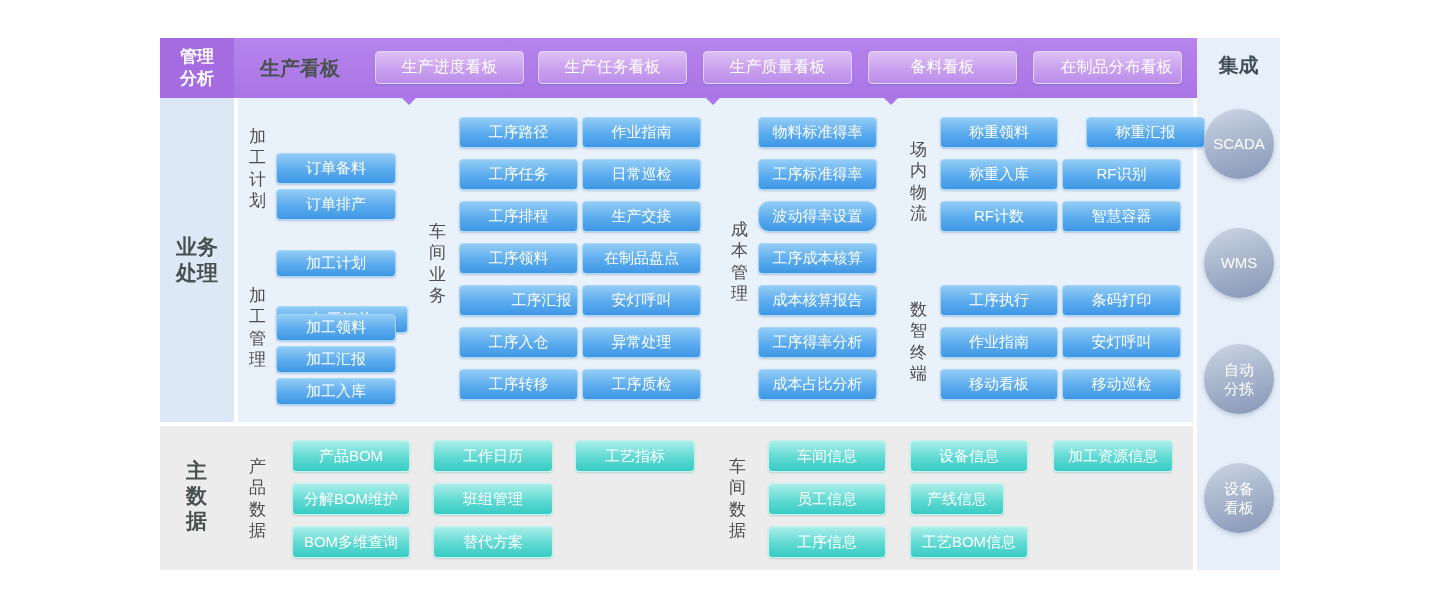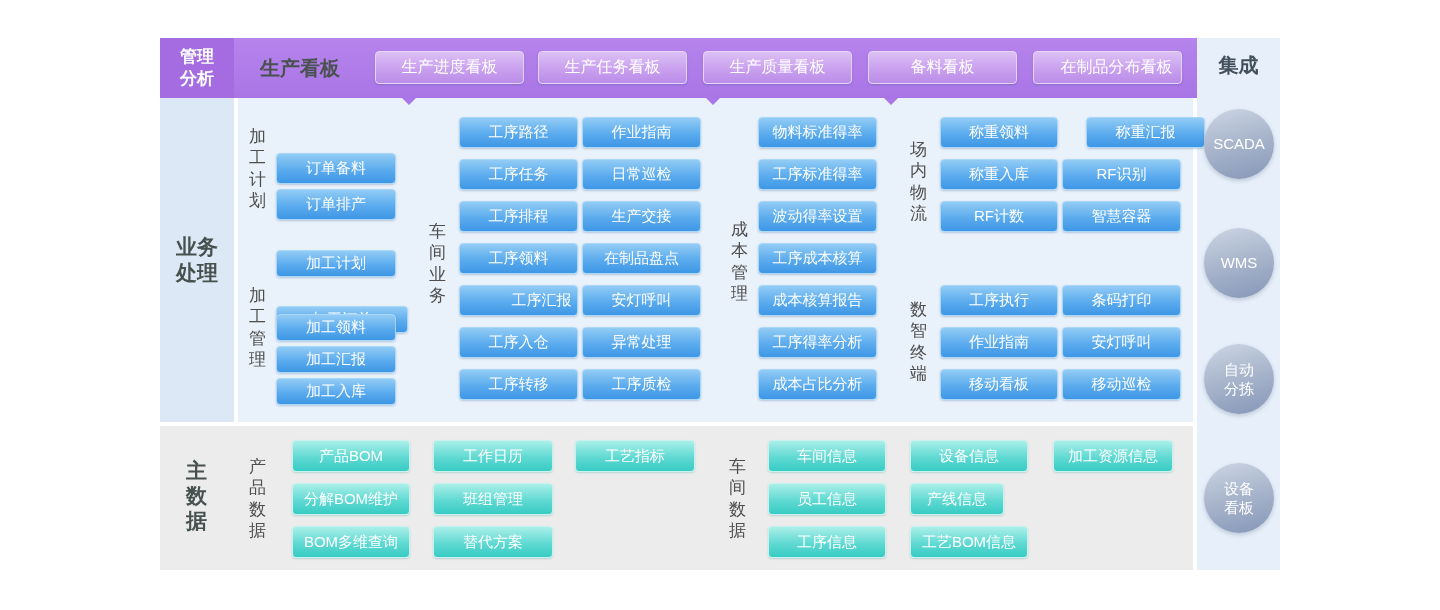--- a/index.html
+++ b/index.html
@@ -94,21 +94,21 @@
   <div class="abs chip blue" style="left:582px;top:159px;width:119px;">日常巡检</div>
   <div class="abs chip blue" style="left:582px;top:201px;width:119px;">生产交接</div>
   <div class="abs chip blue" style="left:582px;top:243px;width:119px;">在制品盘点</div>
   <div class="abs chip blue" style="left:582px;top:285px;width:119px;">安灯呼叫</div>
   <div class="abs chip blue" style="left:582px;top:327px;width:119px;">异常处理</div>
   <div class="abs chip blue" style="left:582px;top:369px;width:119px;">工序质检</div>
 
   <div class="abs v-label" style="left:730px;top:219px;">成本管理</div>
   <div class="abs chip blue" style="left:758px;top:117px;width:119px;">物料标准得率</div>
   <div class="abs chip blue" style="left:758px;top:159px;width:119px;">工序标准得率</div>
-  <div class="abs chip blue" style="left:758px;top:201px;width:119px;">波动得率设置</div>
+  <div class="abs chip blue" style="left:758px;top:201px;width:119px;border-radius:11px;">波动得率设置</div>
   <div class="abs chip blue" style="left:758px;top:243px;width:119px;">工序成本核算</div>
   <div class="abs chip blue" style="left:758px;top:285px;width:119px;">成本核算报告</div>
   <div class="abs chip blue" style="left:758px;top:327px;width:119px;">工序得率分析</div>
   <div class="abs chip blue" style="left:758px;top:369px;width:119px;">成本占比分析</div>
 
   <div class="abs v-label" style="left:909px;top:139px;">场内物流</div>
   <div class="abs chip blue" style="left:940px;top:117px;width:118px;">称重领料</div>
   <div class="abs chip blue" style="left:940px;top:159px;width:118px;">称重入库</div>
   <div class="abs chip blue" style="left:940px;top:201px;width:118px;">RF计数</div>
   <div class="abs chip blue" style="left:1062px;top:117px;width:119px;margin-left:24px;">称重汇报</div>

